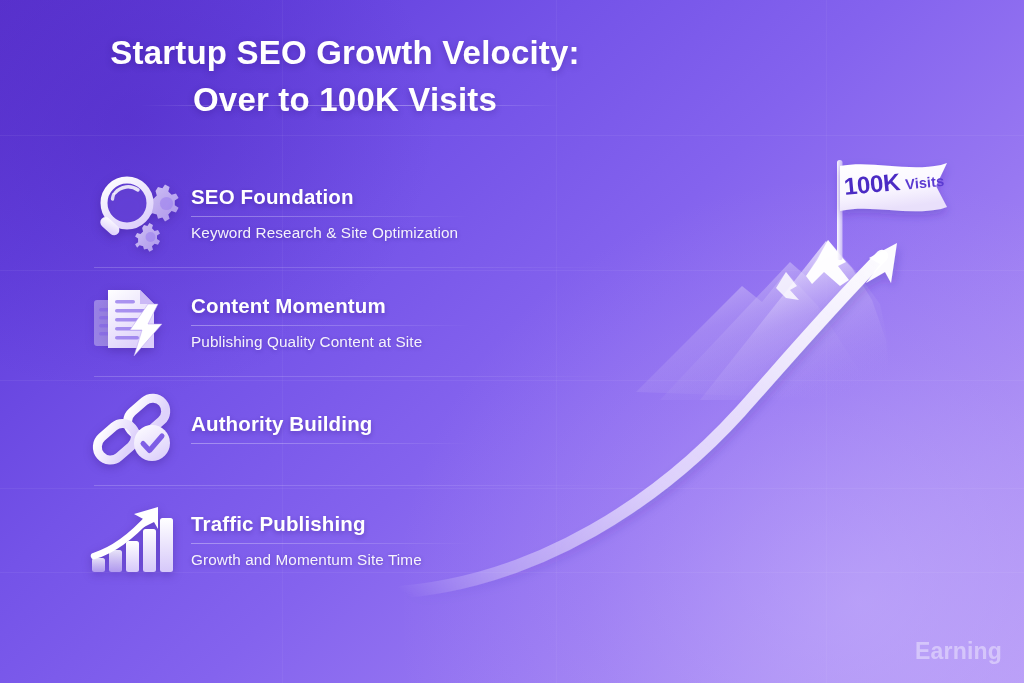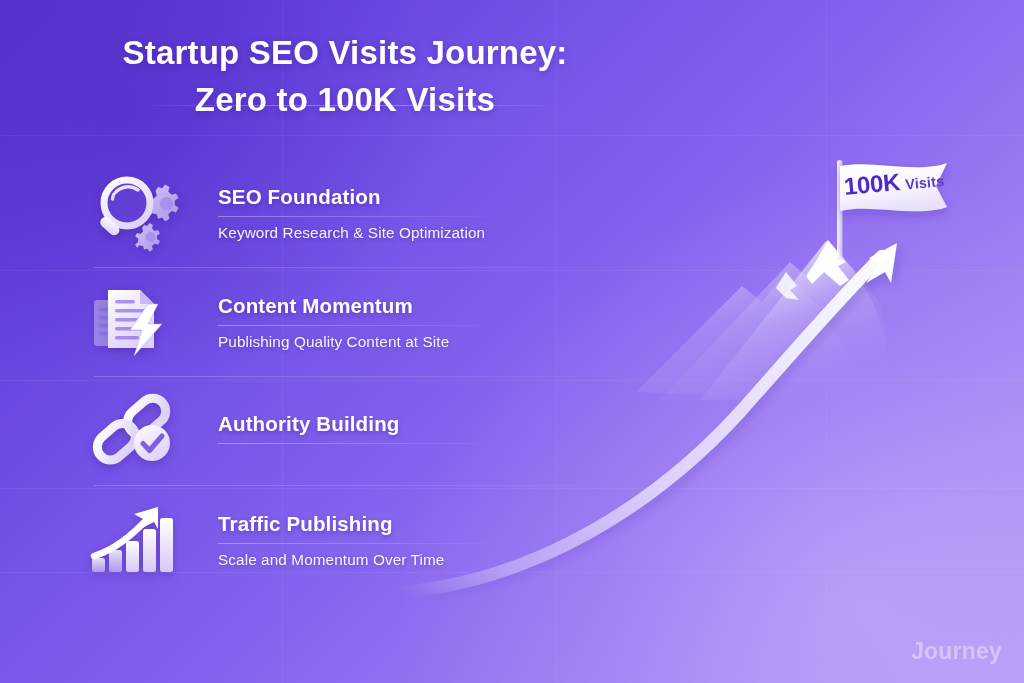--- a/index.html
+++ b/index.html
@@ -72,21 +72,21 @@
     background:linear-gradient(to right, rgba(255,255,255,0) 0%, rgba(255,255,255,.26) 28%, rgba(255,255,255,.30) 70%, rgba(255,255,255,0) 100%);
   }
 
   
   .list { position:absolute; left:88px; top:158px; width:480px; }
   .row {
     position:relative;
     height:109px;
     display:flex;
     align-items:center;
-    gap:34px;
+    gap:7px;
   }
   .row + .row::before {
     content:"";
     position:absolute; left:6px; right:-50px; top:0; height:1px;
     background:linear-gradient(to right, rgba(255,255,255,.19) 0%, rgba(255,255,255,.13) 60%, rgba(255,255,255,0) 100%);
   }
   .row .icon {
     width:96px; height:80px;
     flex:0 0 96px;
     position:relative;
@@ -238,22 +238,22 @@
       </g>
     </svg>
   </div>
 
   <div class="flag-label">
     <span class="big">100K</span>
     <span class="small">Visits</span>
   </div>
 
   <div class="title-wrap">
-    <div class="title-line">Startup SEO Visits Journey:</div>
-    <div class="title-line">Zero to 100K Visits</div>
+    <div class="title-line">Startup SEO Growth Velocity:</div>
+    <div class="title-line">Over to 100K Visits</div>
   </div>
   <div class="title-rule"></div>
 
   <div class="list">
 
     <div class="row">
       <div class="icon">
         <svg viewBox="0 0 96 80" xmlns="http://www.w3.org/2000/svg">
           <defs>
             <linearGradient id="g1a" x1="0" y1="0" x2="0.7" y2="1">
@@ -375,21 +375,21 @@
           <rect x="55" y="29" width="13" height="43" rx="2.5" fill="url(#g4a)"></rect>
           <rect x="72" y="18" width="13" height="54" rx="2.5" fill="url(#g4a)"></rect>
 
           <path d="M 6 56 C 26 50 44 36 62 16" fill="none" stroke="#ffffff" stroke-width="6.5" stroke-linecap="round"></path>
           <path d="M 70 7 L 46 14 L 57 20 L 50 30 L 66 22 L 70 29 Z" fill="#ffffff"></path>
         </svg>
       </div>
       <div class="txt">
         <div class="head">Traffic Publishing</div>
         <div class="head-rule"></div>
-        <div class="sub">Scale and Momentum Over Time</div>
+        <div class="sub">Growth and Momentum Site Time</div>
       </div>
     </div>
 
   </div>
 
-  <div class="watermark">Journey</div>
+  <div class="watermark">Earning</div>
 
 </div>
 
 </body></html>

